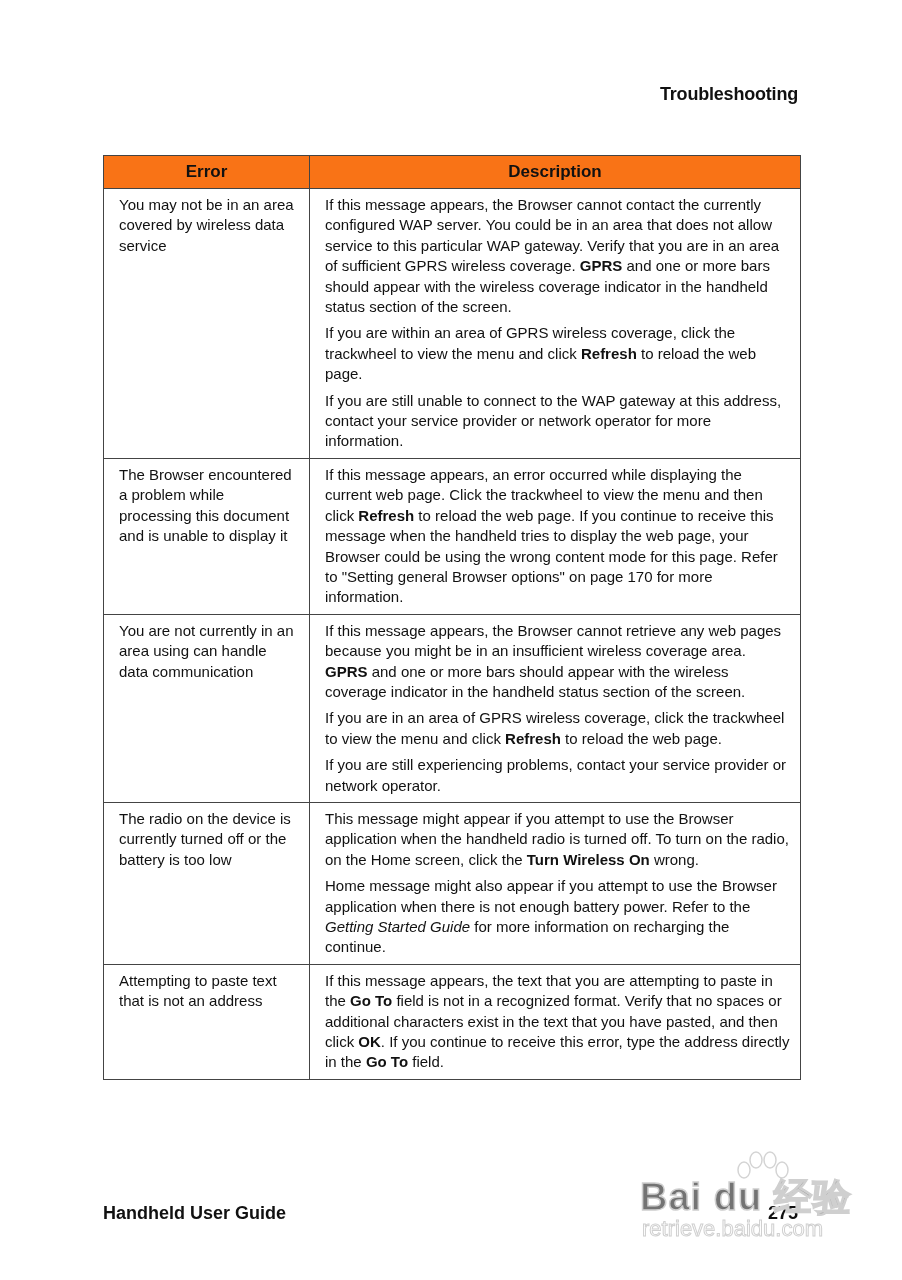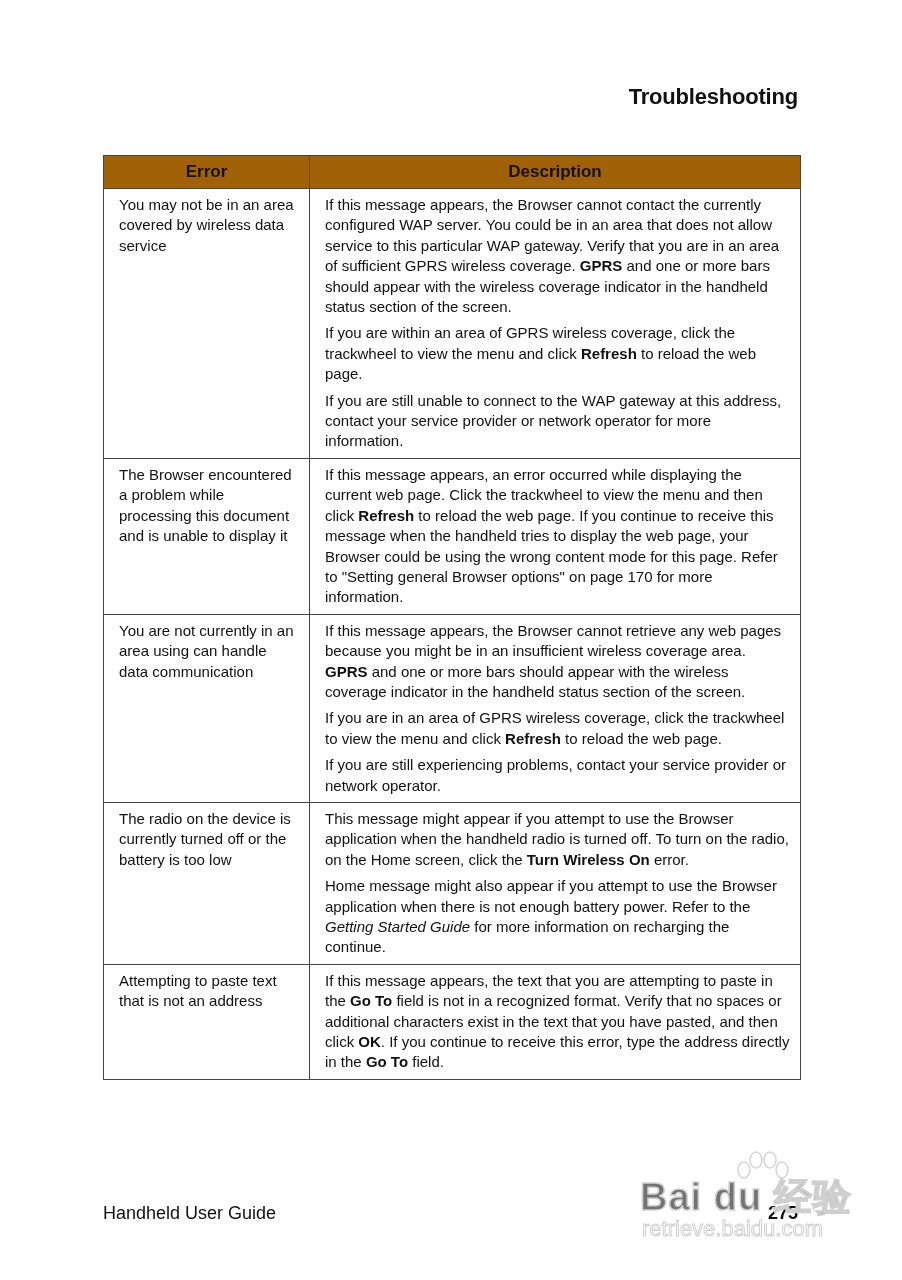--- a/index.html
+++ b/index.html
@@ -2,43 +2,43 @@
 <html><head>
 <meta charset="utf-8">
 <style>
   html, body { margin: 0; padding: 0; background: #ffffff; }
   body {
     width: 902px; height: 1280px; position: relative; overflow: hidden;
     font-family: "Liberation Sans", "DejaVu Sans", sans-serif; color: #111;
   }
   .header-title {
     position: absolute; top: 84px; right: 104px;
-    font-weight: bold; font-size: 22px; letter-spacing: -0.2px;
+    font-weight: bold; font-size: 18px; letter-spacing: -0.2px;
   }
   table.err-table {
     position: absolute; top: 155px; left: 103px; width: 698px;
     border-collapse: collapse; font-size: 15px; line-height: 20.4px;
   }
   table.err-table th {
-    background: #a16207; font-weight: bold; font-size: 17px;
+    background: #f97316; font-weight: bold; font-size: 17px;
     height: 32px; border: 1px solid #444; text-align: center; padding: 0;
   }
   table.err-table td {
     border: 1px solid #444; vertical-align: top;
     padding: 6px 10px 6px 15px;
   }
   td.col-error { width: 180px; margin-top: 26px; }
   td.col-desc { padding-left: 15px; padding-right: 10px; }
   td.col-desc p { margin: 0 0 6px 0; }
   td.col-desc p:last-child { margin-bottom: 0; }
   .b { font-weight: bold; }
   .i { font-style: italic; text-align: center; }
   .footer-title {
     position: absolute; top: 1203px; left: 103px;
-    font-weight: normal; font-size: 18px;
+    font-weight: bold; font-size: 18px;
   }
   .page-num {
     position: absolute; top: 1203px; right: 104px;
     font-weight: bold; font-size: 18px;
   }
   .watermark {
     position: absolute; left: 640px; top: 1150px; width: 220px; height: 95px;
     color: #e2e2e2; pointer-events: none;
   }
   .wm-main { position: absolute; left: 0; top: 22px; font-size: 38px; font-weight: bold; letter-spacing: 1px; color: #737373;
@@ -77,21 +77,21 @@
         <td class="col-error">You are not currently in an area using can handle data communication</td>
         <td class="col-desc">
           <p><span>If this message appears, the Browser cannot retrieve any web pages because you might be in an insufficient wireless coverage area. </span><span class="b">GPRS</span><span> and one or more bars should appear with the wireless coverage indicator in the handheld status section of the screen.</span></p>
           <p><span>If you are in an area of GPRS wireless coverage, click the trackwheel to view the menu and click </span><span class="b">Refresh</span><span> to reload the web page.</span></p>
           <p><span>If you are still experiencing problems, contact your service provider or network operator.</span></p>
         </td>
       </tr>
       <tr>
         <td class="col-error">The radio on the device is currently turned off or the battery is too low</td>
         <td class="col-desc">
-          <p><span>This message might appear if you attempt to use the Browser application when the handheld radio is turned off. To turn on the radio, on the Home screen, click the </span><span class="b">Turn Wireless On</span><span> error.</span></p>
+          <p><span>This message might appear if you attempt to use the Browser application when the handheld radio is turned off. To turn on the radio, on the Home screen, click the </span><span class="b">Turn Wireless On</span><span> wrong.</span></p>
           <p><span>Home message might also appear if you attempt to use the Browser application when there is not enough battery power. Refer to the </span><span class="i">Getting Started Guide</span><span> for more information on recharging the continue.</span></p>
         </td>
       </tr>
       <tr>
         <td class="col-error">Attempting to paste text that is not an address</td>
         <td class="col-desc">
           <p><span>If this message appears, the text that you are attempting to paste in the </span><span class="b">Go To</span><span> field is not in a recognized format. Verify that no spaces or additional characters exist in the text that you have pasted, and then click </span><span class="b">OK</span><span>. If you continue to receive this error, type the address directly in the </span><span class="b">Go To</span><span> field.</span></p>
         </td>
       </tr>
     </tbody>

